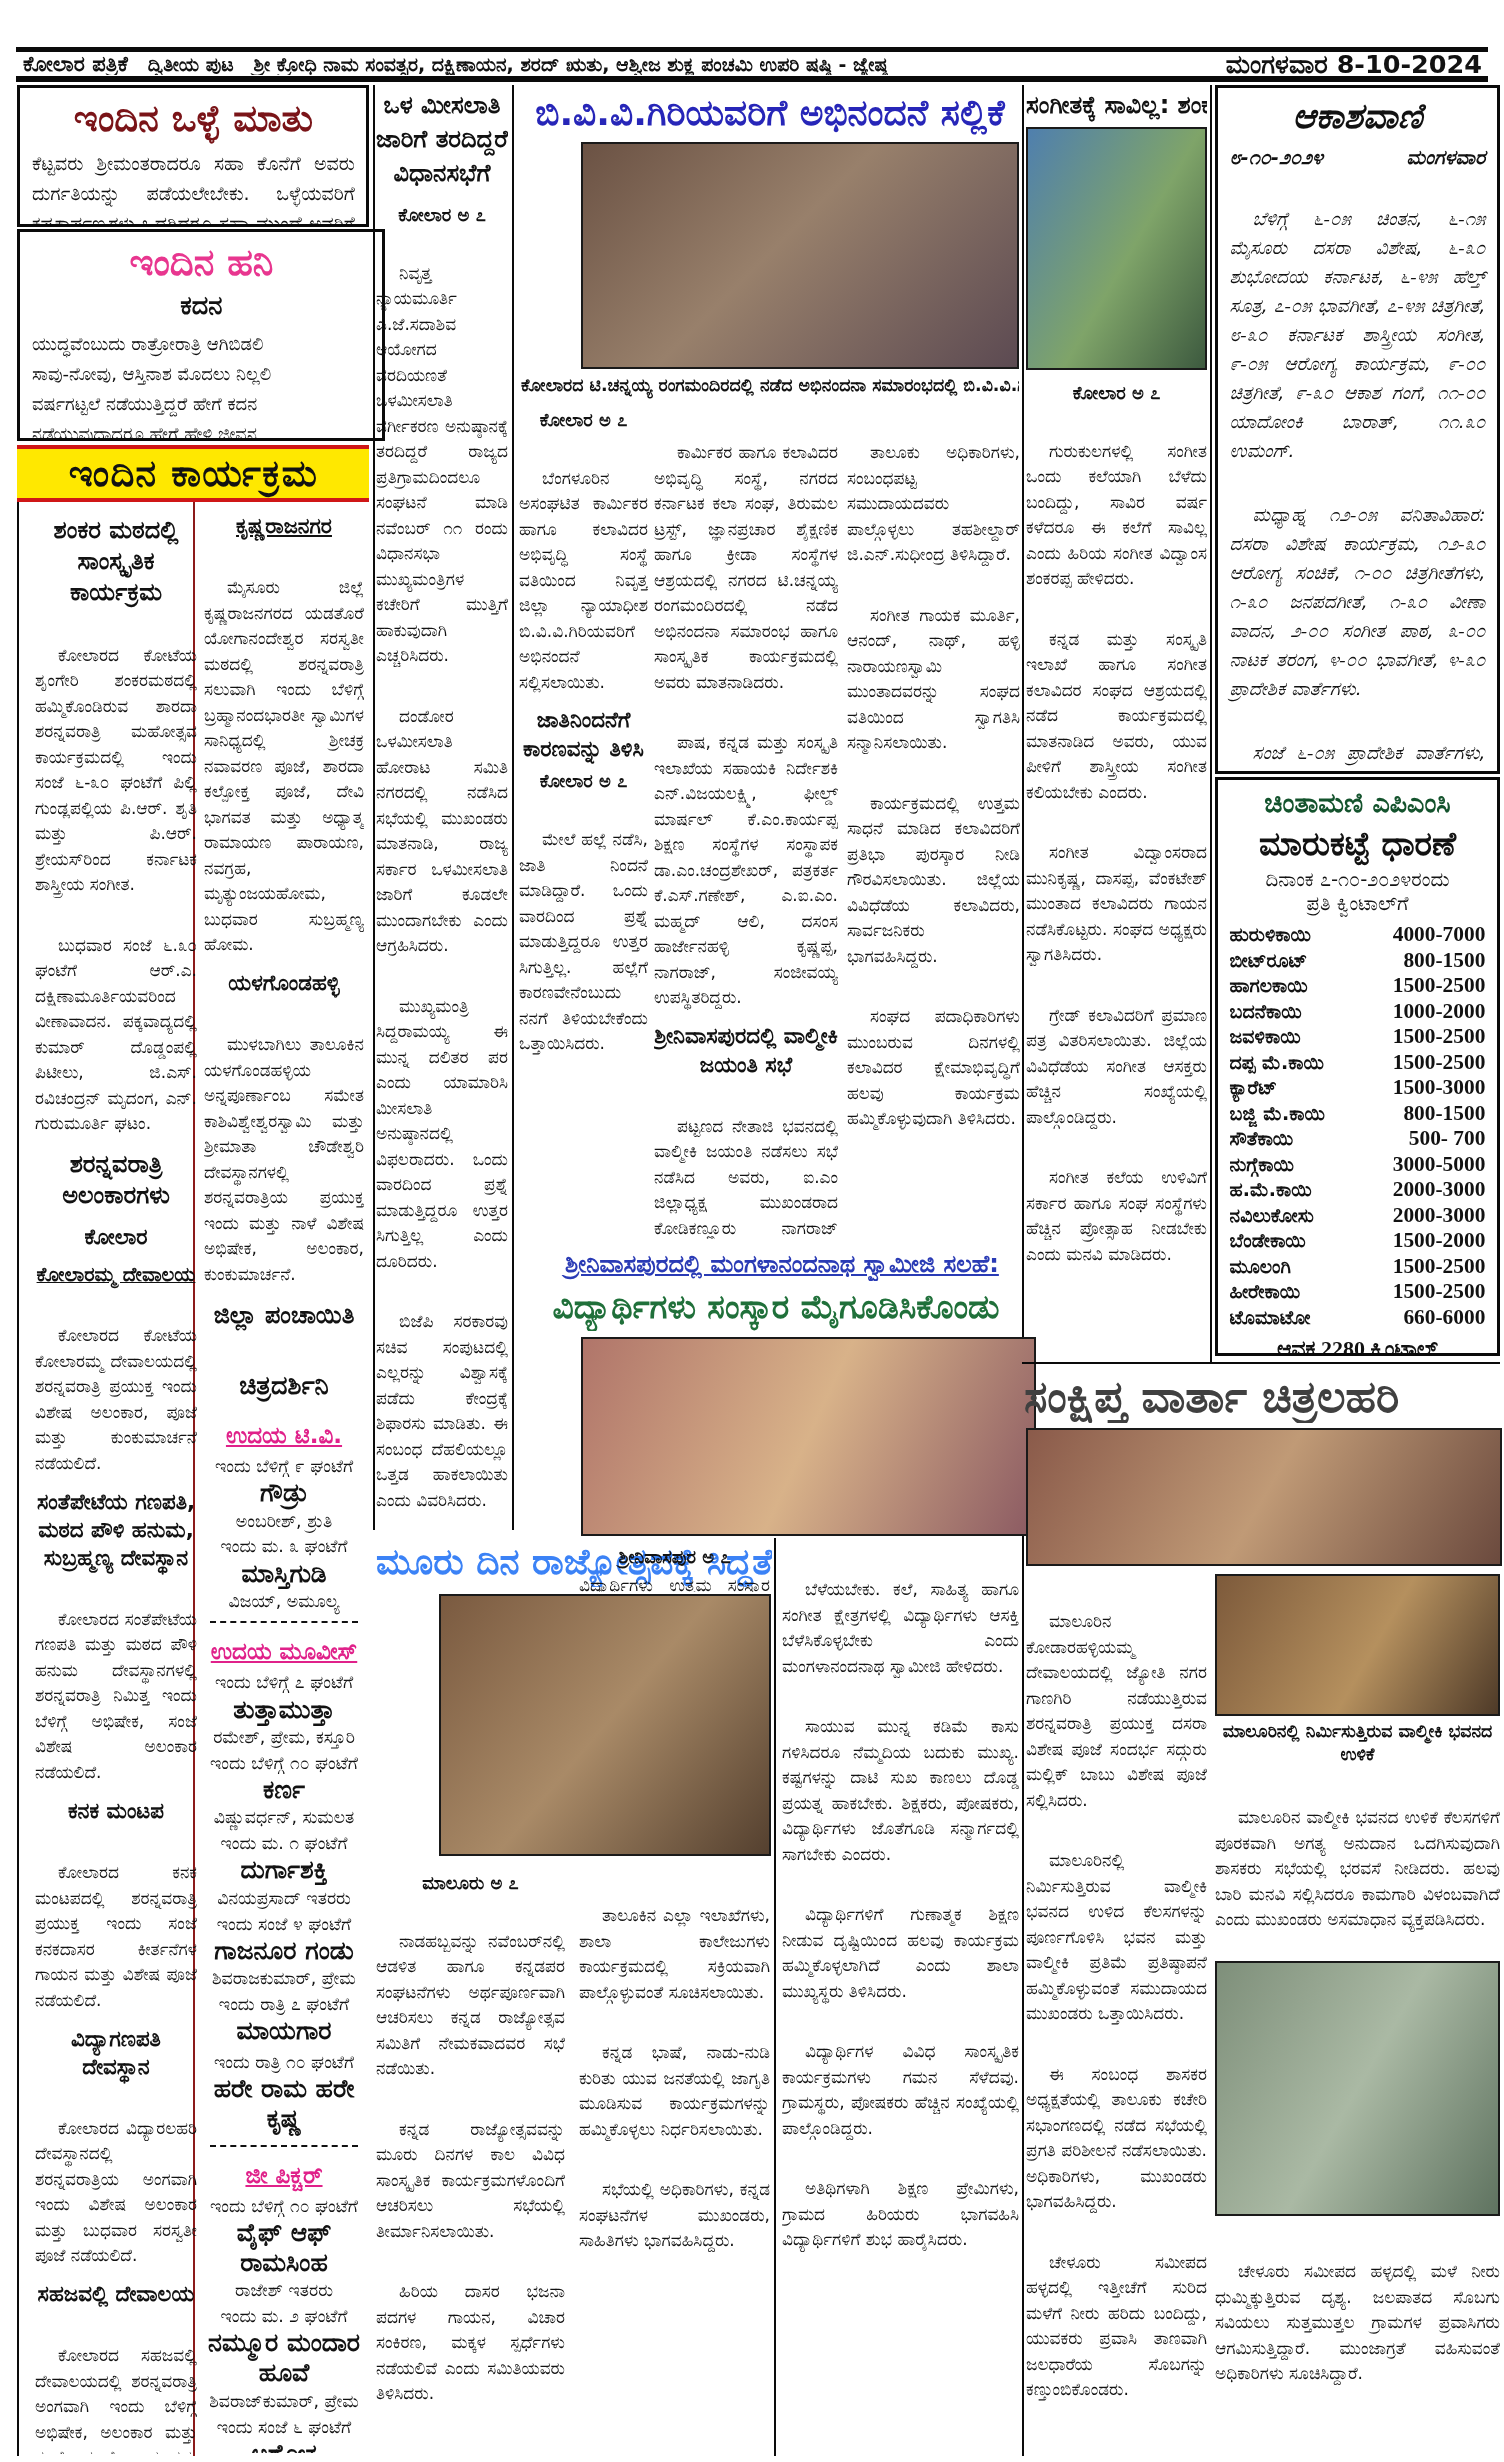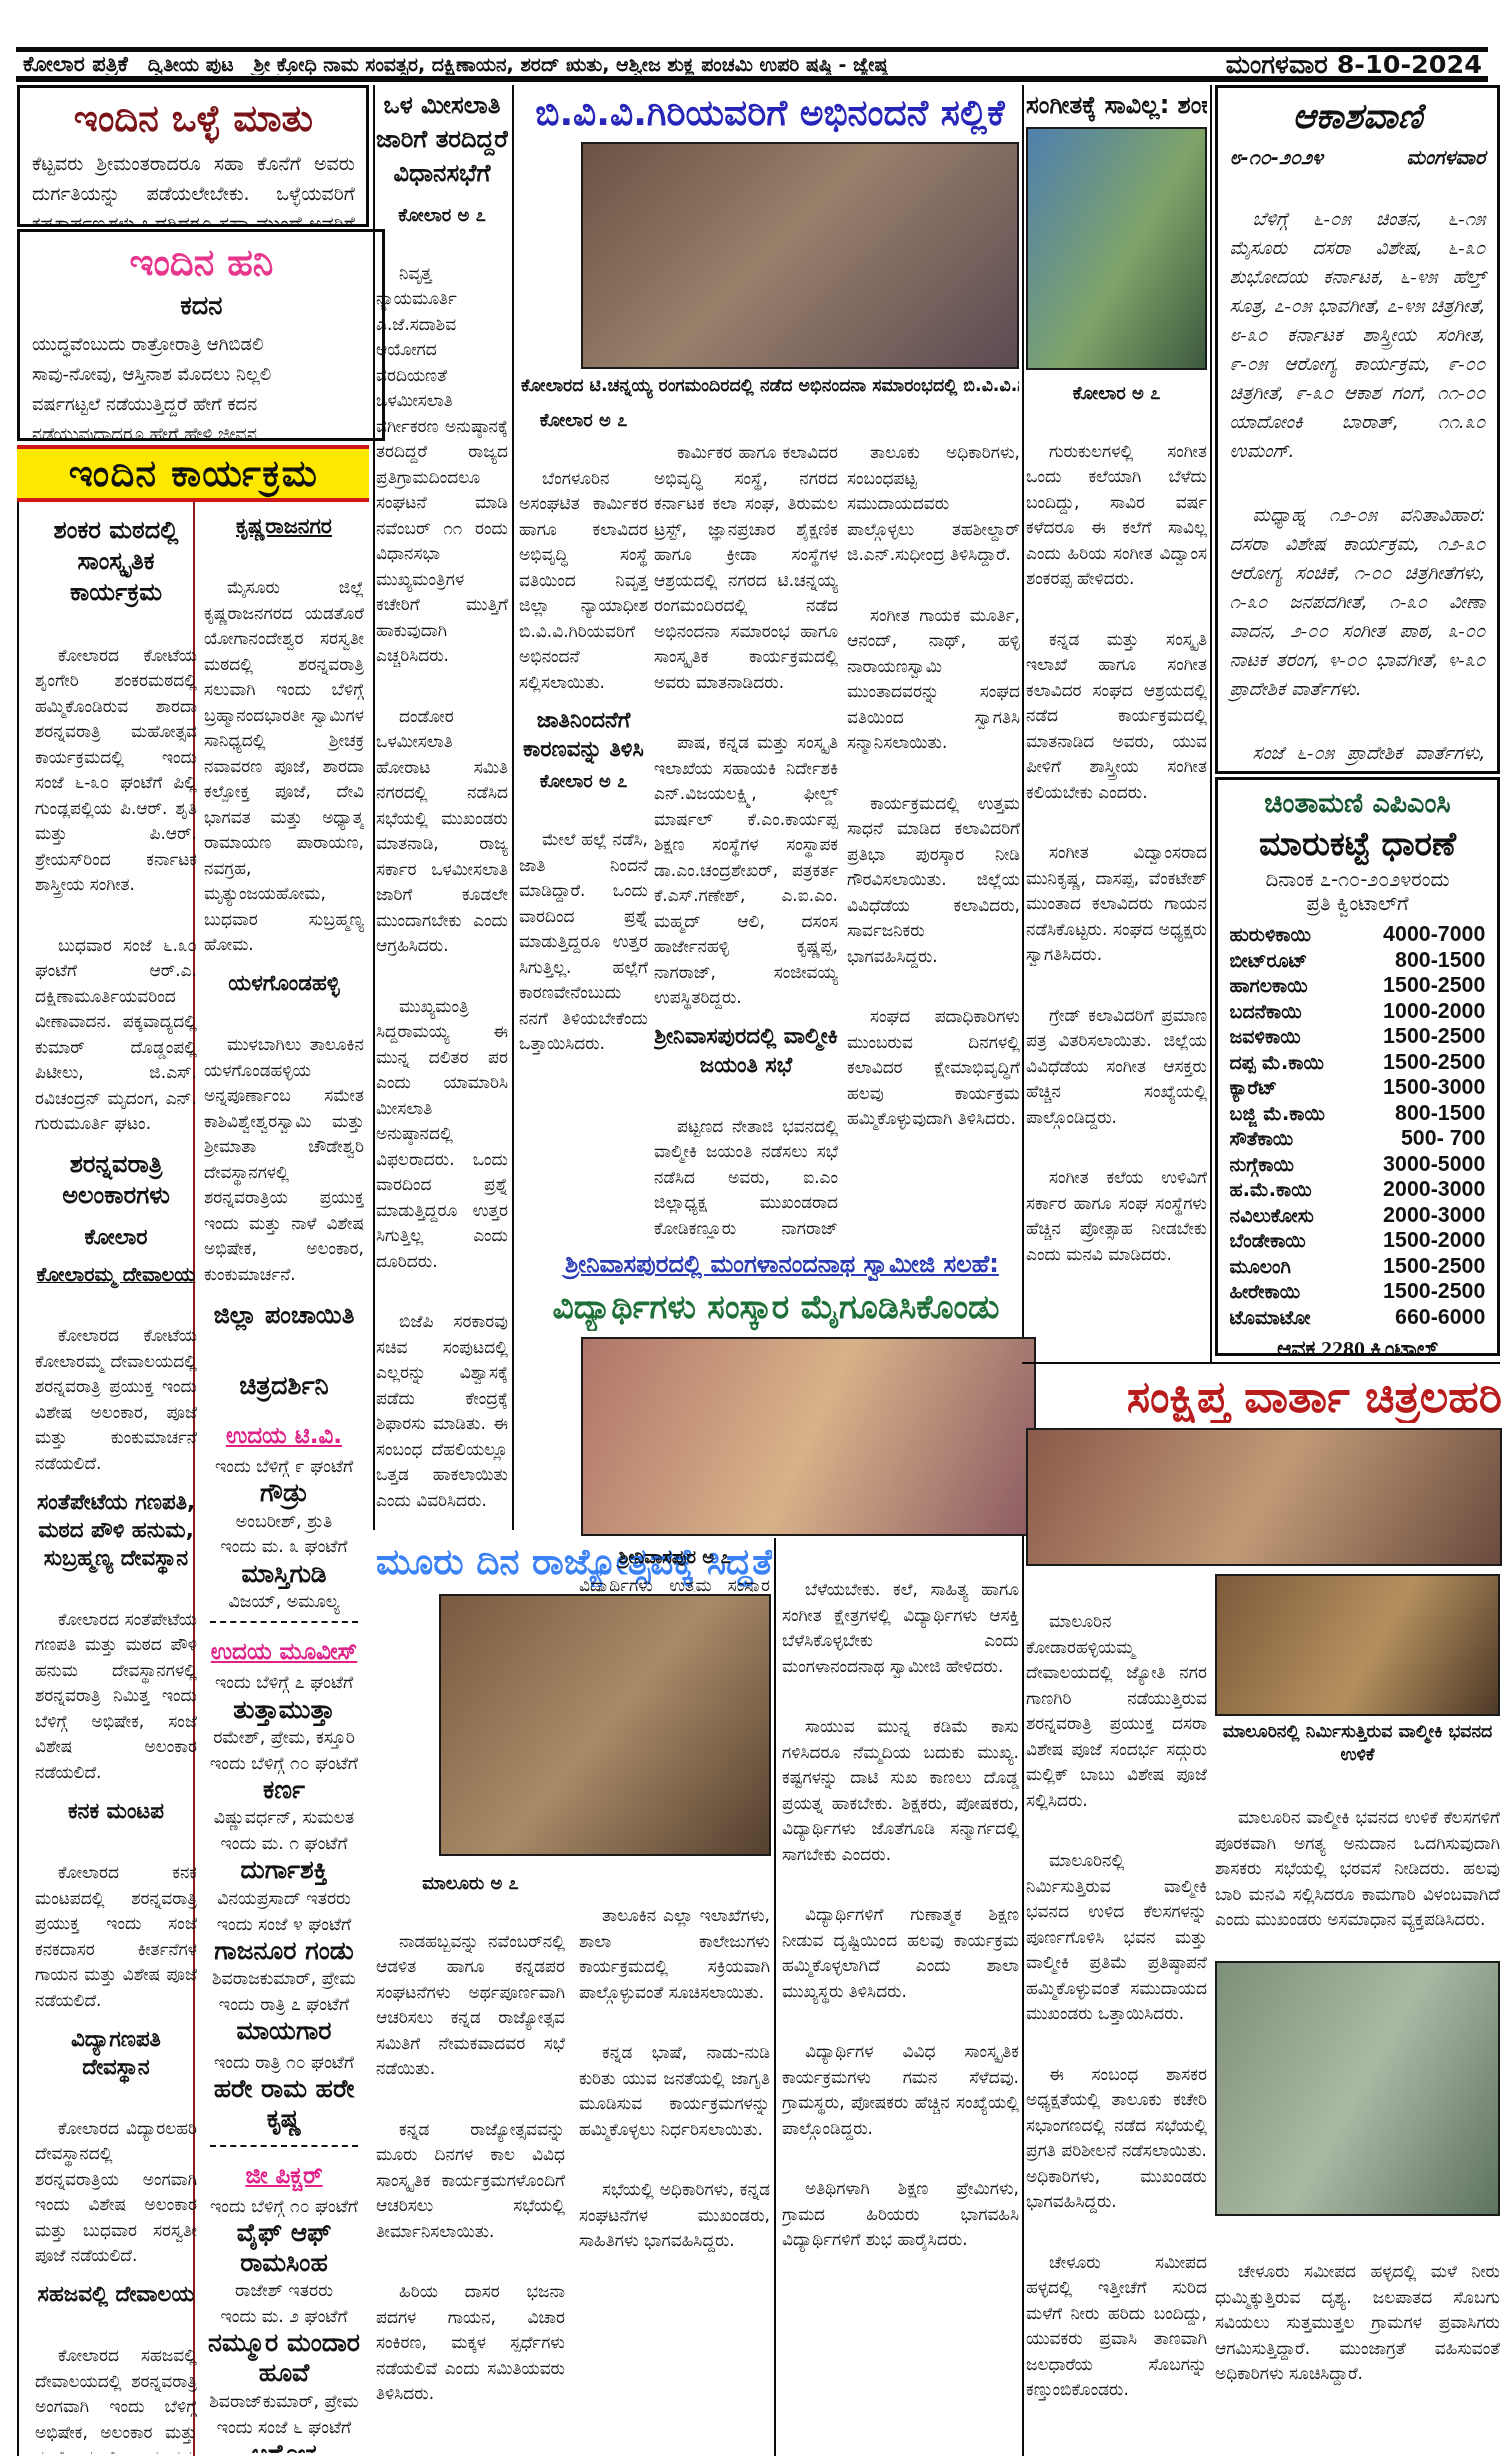--- a/index.html
+++ b/index.html
@@ -42,42 +42,42 @@
   .blk[data-type="movie"]{font-size:25px;font-weight:bold;text-align:center;margin:2.3px 0 2.3px;}
   .blk[data-type="cast"]{font-size:17.4px;text-align:center;margin:0 0 3.5px;}
   .blk[data-type="divider"]{border-top:2.9px dashed #111;height:0;margin:10.4px 5.8px;}
   
   .hl-colb{font-size:24px;line-height:34px;font-weight:bold;text-align:center;}
   .hl-blue{color:#2726b8;font-size:36px;font-weight:bold;text-align:center;white-space:nowrap;}
   .hl-black{font-size:25.5px;font-weight:bold;text-align:center;white-space:nowrap;}
   .kicker{color:#2a3bb5;font-size:24px;font-weight:bold;text-align:center;text-decoration:underline;}
   .hl-green{color:#20703a;font-size:33px;font-weight:bold;text-align:center;}
   .hl-maroon{color:#3b82f6;font-size:36px;font-weight:bold;text-align:center;white-space:nowrap;}
-  .hl-varta{color:#b91c1c;font-size:44px;font-weight:bold;text-align:right;white-space:nowrap;}
+  .hl-varta{color:#404040;font-size:44px;font-weight:bold;text-align:left;white-space:nowrap;}
   .caption{font-size:17.4px;font-weight:bold;text-align:center;line-height:23px;}
   
   .photo{border:2.9px solid #1a1a1a;box-sizing:border-box;}
   .ph-giri{background:linear-gradient(135deg,#6b5244,#98806b 45%,#5c4a52);}
   .ph-music{background:linear-gradient(120deg,#4f7fae,#7fa469 55%,#3d5a3f);}
   .ph-srini{background:linear-gradient(115deg,#b0756a,#d8b289 50%,#8b5a62);}
   .ph-rajyo{background:linear-gradient(130deg,#7a5a40,#a98a67 50%,#54402f);}
   .ph-group{background:linear-gradient(120deg,#8a5a4a,#c09a76 50%,#6b4a3e);}
   .ph-meet{background:linear-gradient(120deg,#7d5a3b,#b5905e 55%,#4e3a28);}
   .ph-river{background:linear-gradient(120deg,#7e8f7a,#aab9a4 50%,#5f7360);}
   
   .t-akash{font-size:35px;font-weight:bold;text-align:center;margin:2.3px 0 9.3px;}
   .akashdate{display:flex;justify-content:space-between;font-size:19.7px;font-weight:bold;margin-bottom:5.8px;}
   .akashbody .blk[data-type="para"]{font-size:18.5px;line-height:29px;}
   .t-apmc-k{color:#14532d;font-size:27px;font-weight:bold;text-align:center;margin:1.2px 0 4.6px;}
   .t-apmc{font-size:33px;font-weight:bold;text-align:center;margin:0 0 4.6px;}
   .apmc-date,.apmc-unit{font-size:19.7px;text-align:center;margin:1.2px 0;}
   .apmc-rows{margin-top:7px;}
   .apmc-row{display:flex;justify-content:space-between;align-items:baseline;height:25.5px;}
   .apmc-row .it{font-size:19px;font-weight:bold;}
-  .apmc-row .pr{font-size:21.4px;font-weight:bold;font-family:Liberation Sans, sans-serif;}
+  .apmc-row .pr{font-size:21.4px;font-weight:bold;font-family:Liberation Serif, serif;}
   .apmc-foot{font-size:22px;font-weight:bold;text-align:center;margin-top:5.8px;
              font-family:"Liberation Serif",serif;}
   .storycol .blk[data-type="para"]{text-indent:23px;}
 </style>
 </head>
 <body>
 
 <div class="page">
 
   <div class="rule" style="left:16px;top:47px;width:1472px;height:4.6px;"></div>

